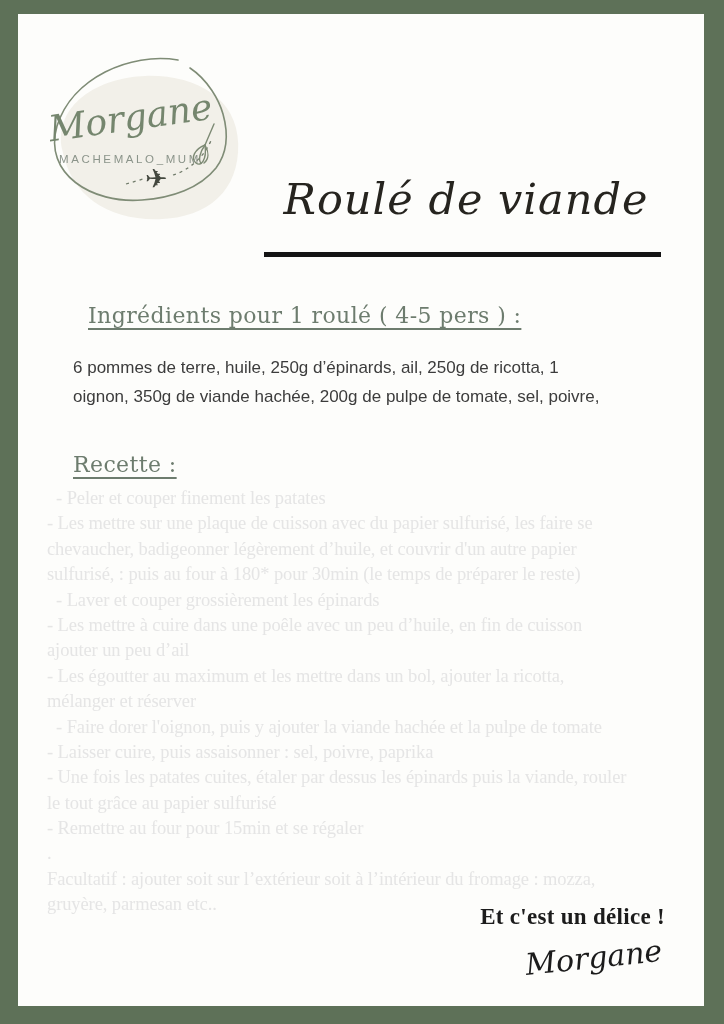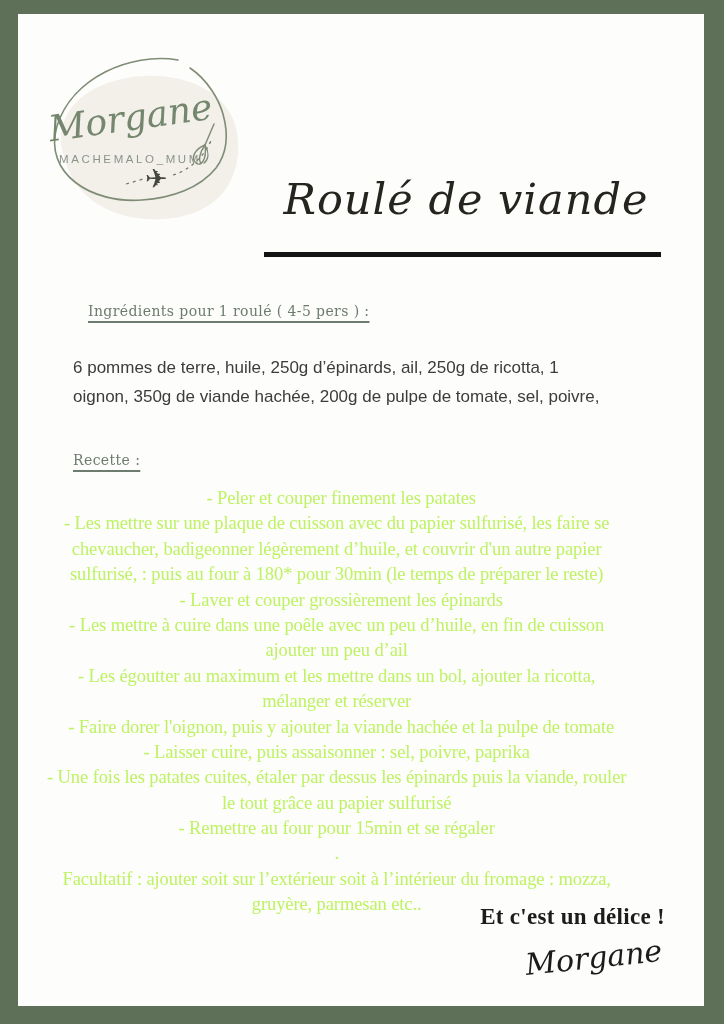--- a/index.html
+++ b/index.html
@@ -20,38 +20,38 @@
     left:270px;top:174px;width:392px;text-align:center;
     font-family:"DejaVu Serif",serif;font-style:italic;
     font-size:43px;color:#26241f;letter-spacing:1px;white-space:nowrap;
   }
   .title-underline{
     left:264px;top:252px;width:397px;height:5px;background:#141414;
   }
   
   .section-heading{
     font-family:"DejaVu Serif",serif;
-    font-size:14px;color:#6d7c6e;letter-spacing:0.4px;
+    font-size:22px;color:#6d7c6e;letter-spacing:0.4px;
     text-decoration:underline;text-underline-offset:5px;
     text-decoration-thickness:1.5px;white-space:pre;
   }
   .ing-heading{left:88px;top:303px;}
   .rec-heading{left:73px;top:452px;}
   
   .ingredients{
     left:73px;top:353px;
     font-family:"Liberation Sans",sans-serif;
     font-size:17px;color:#3c3c3c;line-height:29px;
   }
   .ingredients .line{white-space:pre;height:29px;}
   
   .steps{
     left:47px;top:486px;
     font-family:"Liberation Serif",serif;
-    font-size:18.5px;color:#bef264;line-height:25.4px;letter-spacing:-0.1px;text-align:center;
+    font-size:18.5px;color:#e5e5e5;line-height:25.4px;letter-spacing:-0.1px;
   }
   .steps .line{white-space:pre;height:25.4px;}
   
   .tagline{
     right:59px;top:904px;
     font-family:"Liberation Serif",serif;font-weight:bold;
     font-size:23px;color:#1c1c1c;letter-spacing:0.3px;white-space:nowrap;
   }
   .signature{
     right:62px;top:940px;

